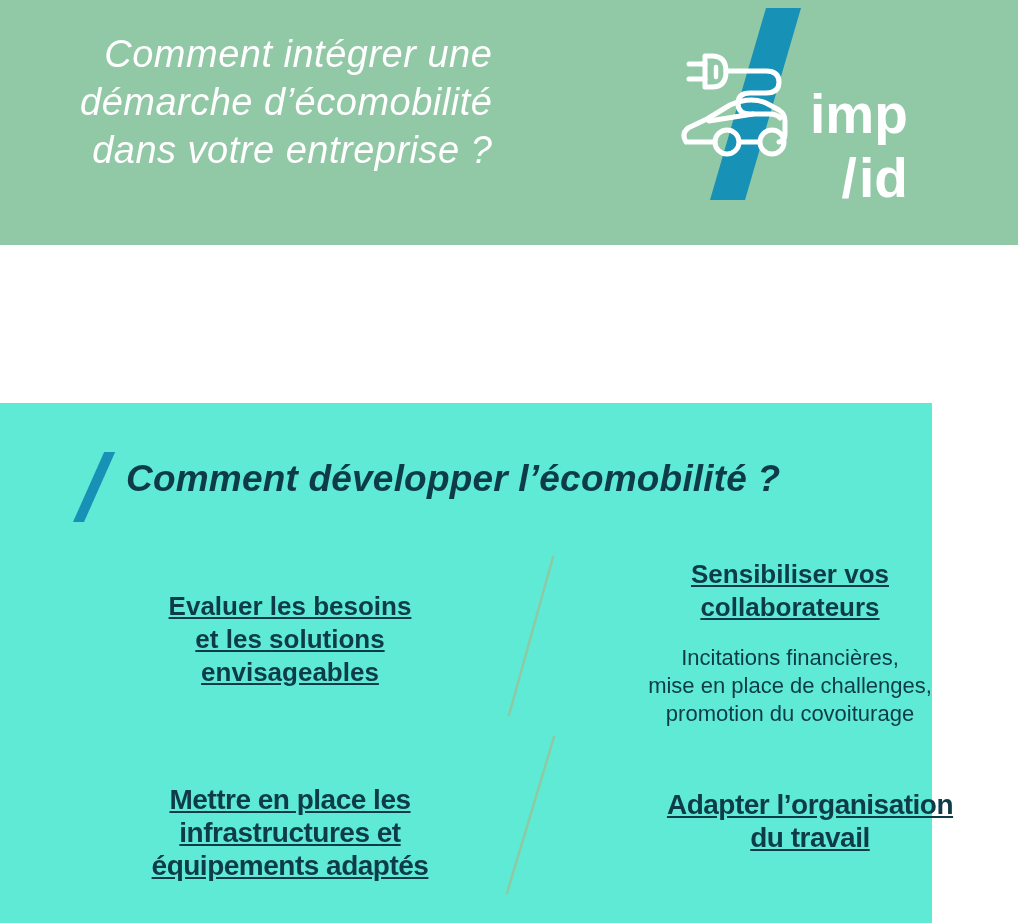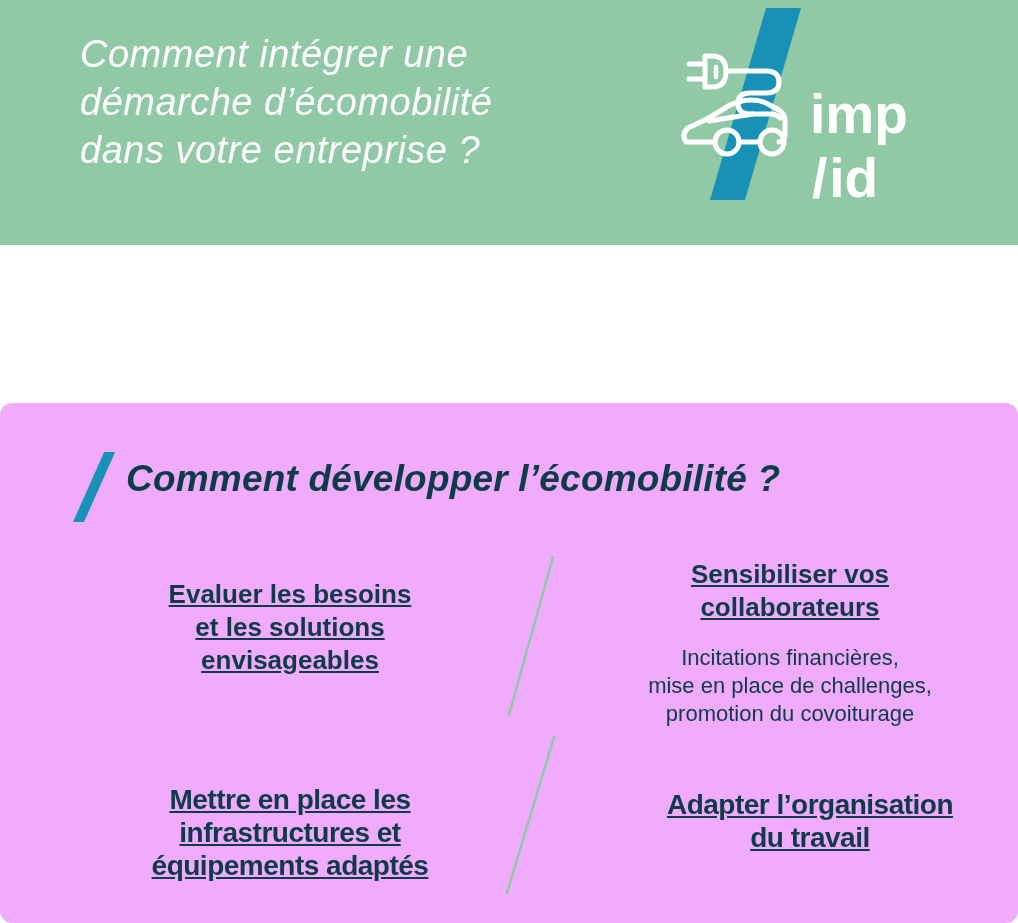--- a/index.html
+++ b/index.html
@@ -22,20 +22,21 @@
     background: #ffffff;
     overflow: hidden;
   }
 
   
   .hero {
     position: absolute;
     left: 0; top: 0;
     width: 1018px; height: 245px;
     background: var(--header-bg);
+    text-align: right;
   }
   .hero-title {
     position: absolute;
     left: 80px; top: 30px;
     font-size: 38px;
     line-height: 48px;
     font-style: italic;
     font-weight: 500;
     color: var(--white);
     white-space: pre-line;
@@ -67,21 +68,21 @@
     font-size: 28px;
     line-height: 40px;
     font-weight: 700;
     color: var(--white);
     text-align: center;
     white-space: pre-line;
     letter-spacing: 0.3px;
   }
 
   
-  .content { position: absolute; left: 0; top: 403px; width: 1018px; height: 520px; background: #f0abfc; border-radius: 12px; }
+  .content { position: absolute; left: 0; top: 403px; width: 932px; height: 520px; background: #5eead4; }
 
   .slash-mark {
     position: absolute;
     left: 73px; top: 49px;   
     width: 11px; height: 70px;
     background: var(--accent-blue);
     transform: skewX(-24deg);
     transform-origin: left bottom;
   }
   .section-heading {
@@ -111,21 +112,21 @@
     font-size: 28px;
     line-height: 33px;
     letter-spacing: -0.5px;
   }
   .item-subtitle {
     font-size: 22px;
     line-height: 28px;
     margin-top: 20px;
     white-space: pre-line;
   }
-  .item-1 { left: 80px;  top: 175px; }  
+  .item-1 { left: 80px;  top: 187px; }  
   .item-2 { left: 580px; top: 155px; }  
   .item-3 { left: 80px;  top: 380px; }  
   .item-4 { left: 600px; top: 385px; }  
 
   .divider { position: absolute; }
   .divider line { stroke: var(--divider-green); stroke-width: 2.5; stroke-linecap: round; }
   .divider-1 { left: 500px; top: 145px; } 
   .divider-2 { left: 500px; top: 325px; } 
 
   

